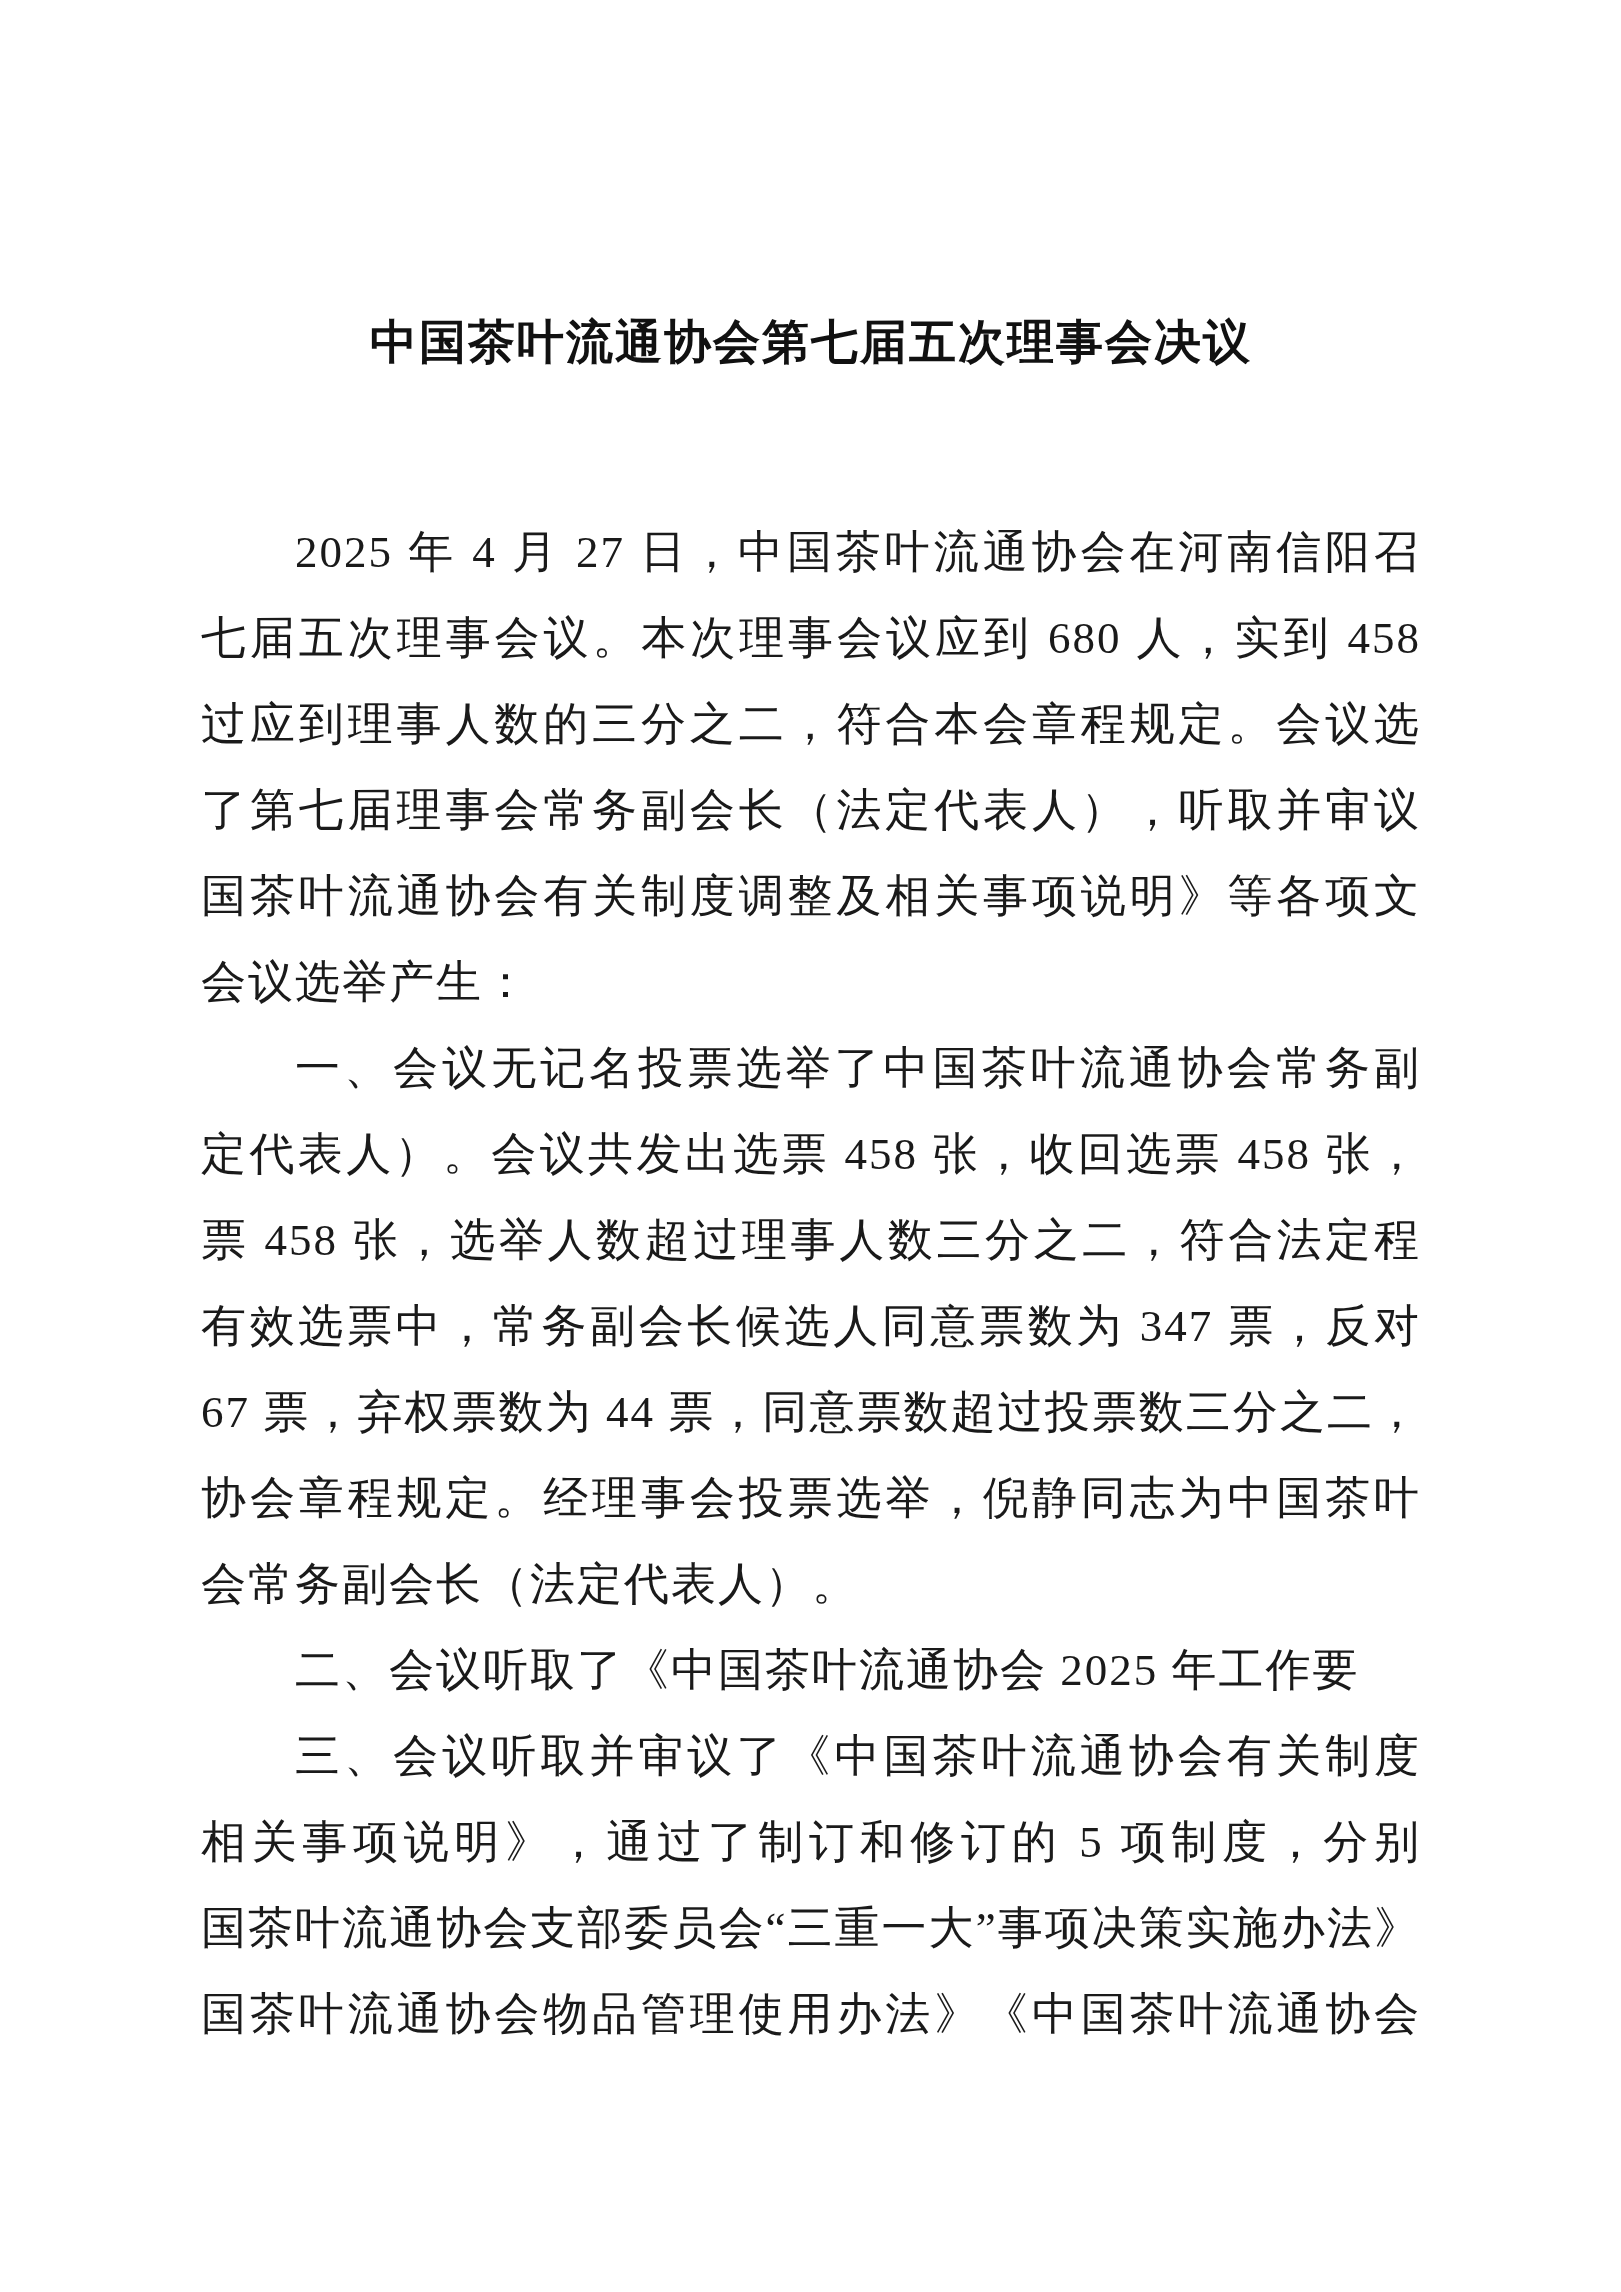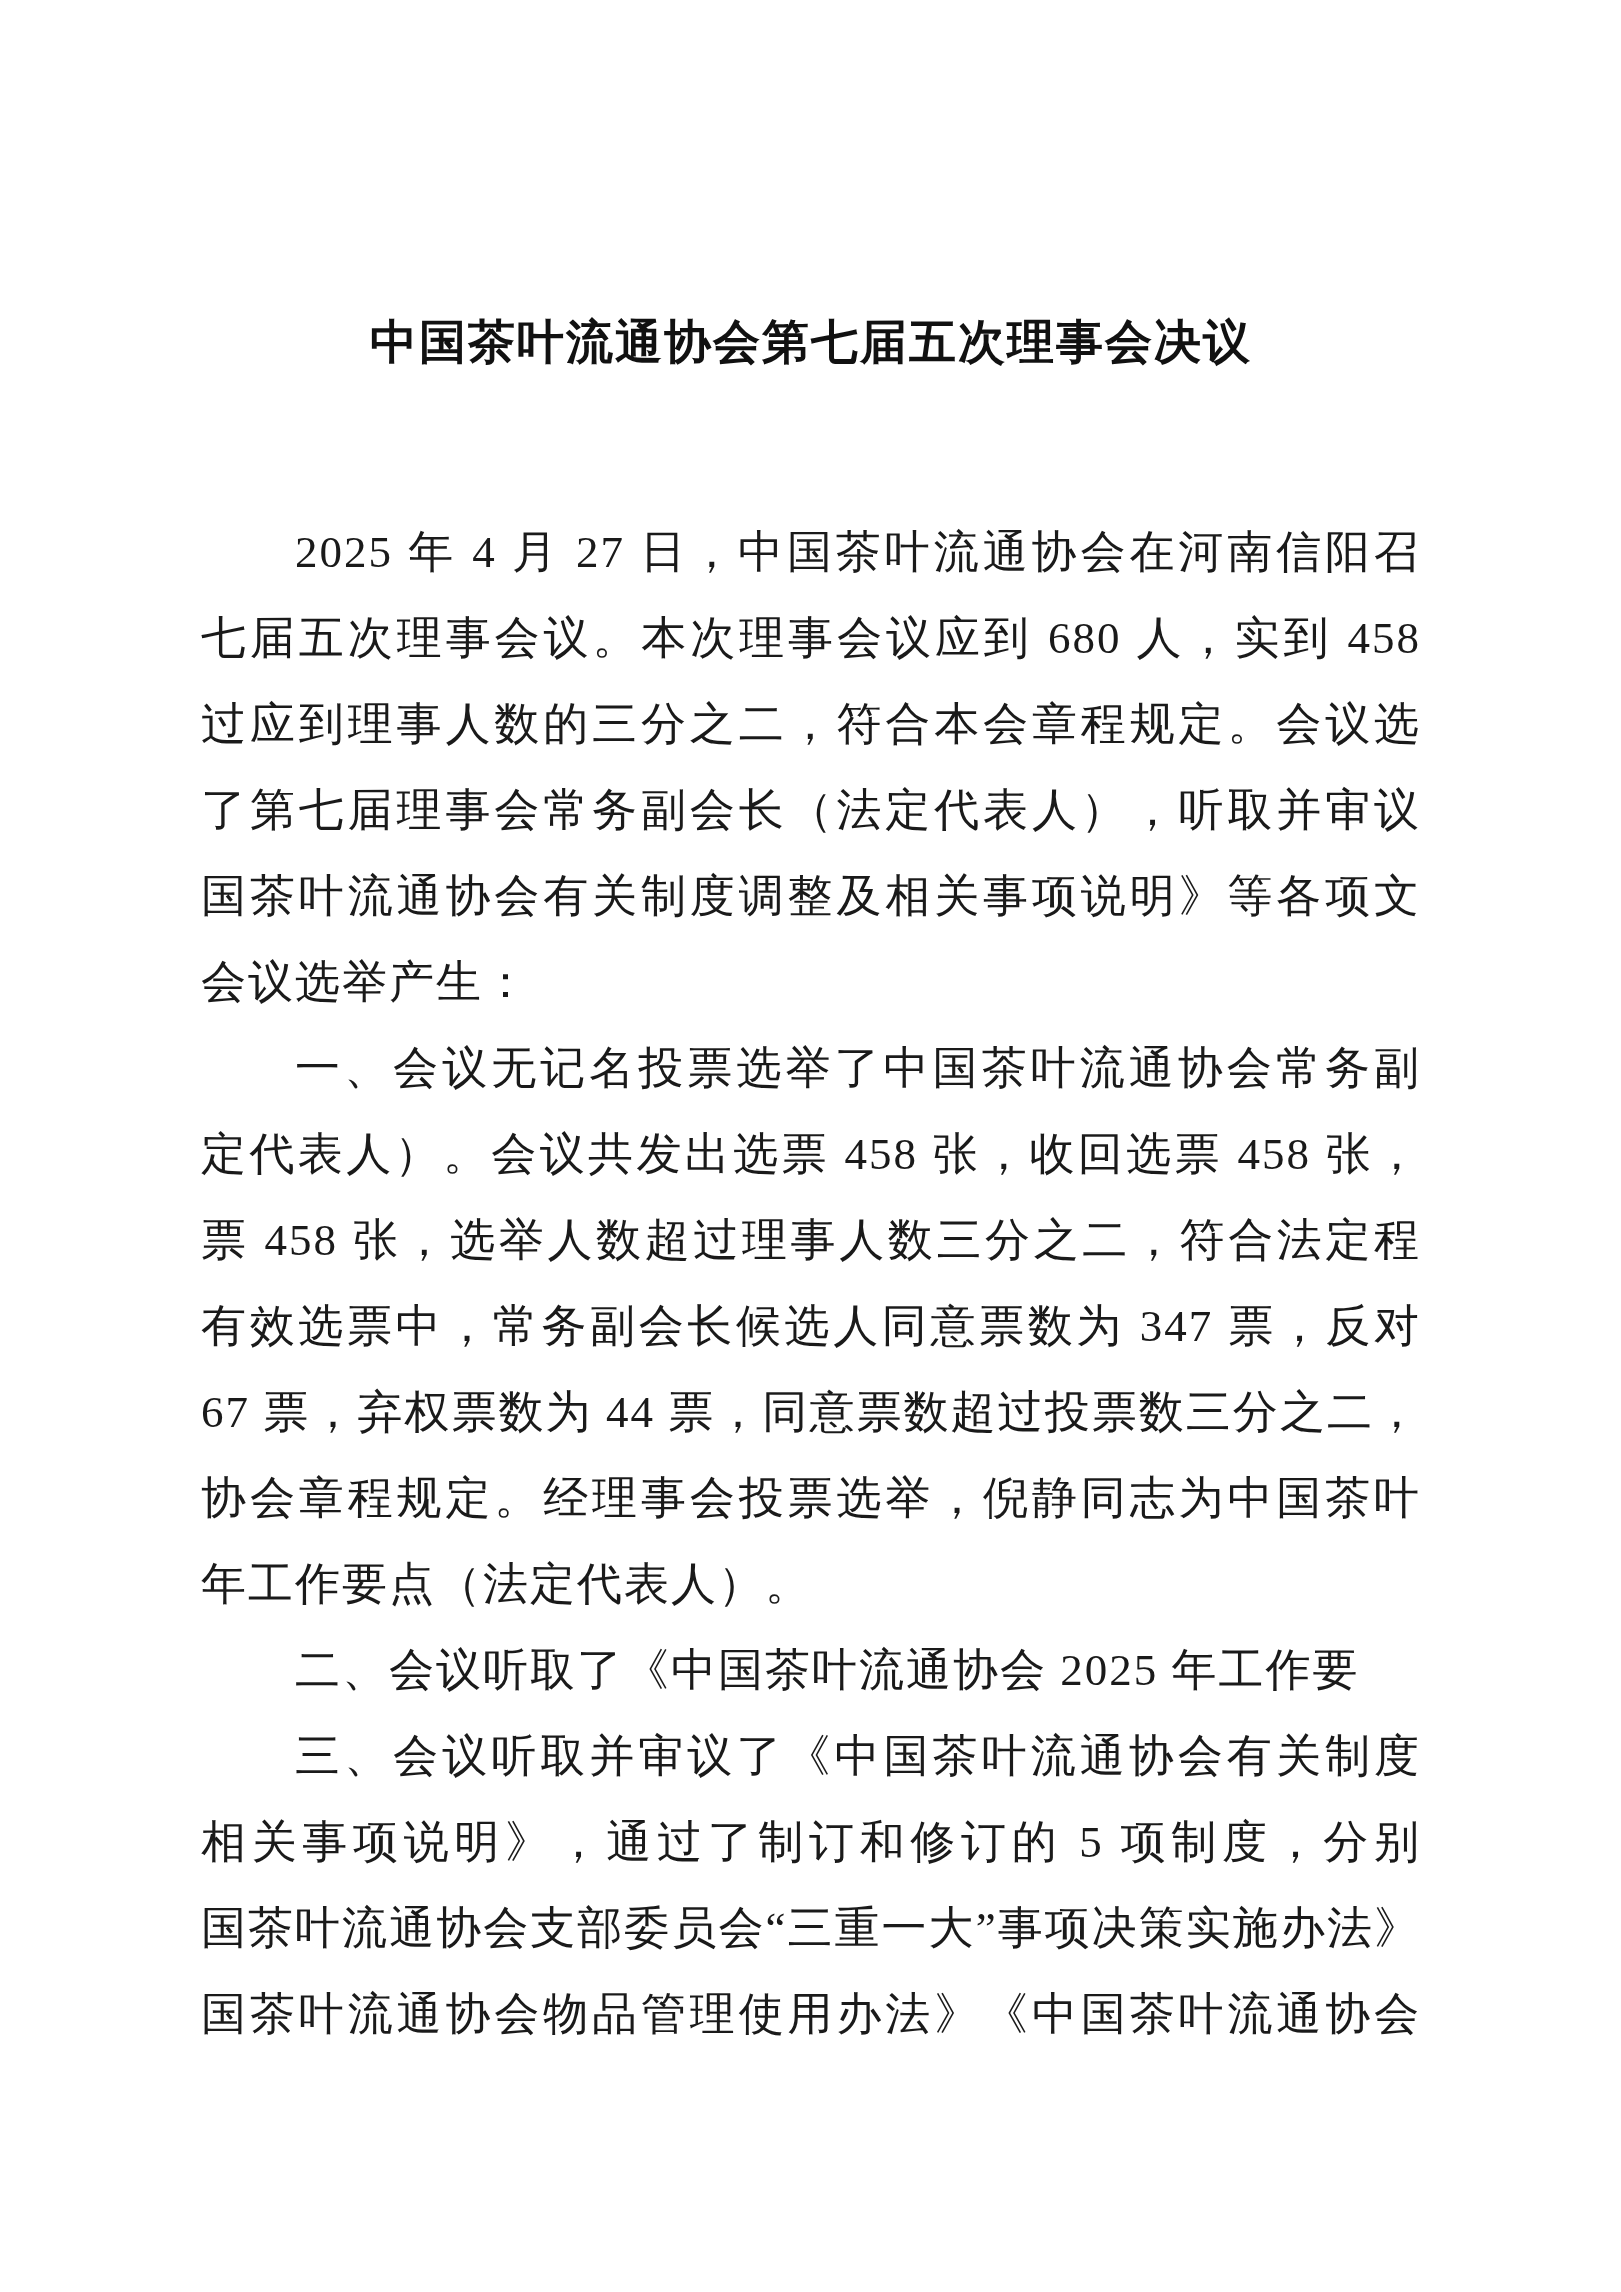--- a/index.html
+++ b/index.html
@@ -74,21 +74,21 @@
         <div class="line fill">国茶叶流通协会有关制度调整及相关事项说明》等各项文件，形</div>
         <div class="line">会议选举产生：</div>
       </div>
       <div class="paragraph">
         <div class="line fill indent">一、会议无记名投票选举了中国茶叶流通协会常务副会长（法</div>
         <div class="line fill">定代表人）。会议共发出选票 458 张，收回选票 458 张，有效选</div>
         <div class="line fill">票 458 张，选举人数超过理事人数三分之二，符合法定程序。在</div>
         <div class="line fill">有效选票中，常务副会长候选人同意票数为 347 票，反对票数为</div>
         <div class="line fill">67 票，弃权票数为 44 票，同意票数超过投票数三分之二，符合</div>
         <div class="line fill">协会章程规定。经理事会投票选举，倪静同志为中国茶叶流通协</div>
-        <div class="line">年工作要点（法定代表人）。</div>
+        <div class="line">会常务副会长（法定代表人）。</div>
       </div>
       <div class="paragraph">
         <div class="line indent">二、会议听取了《中国茶叶流通协会 2025 年工作要点》。</div>
       </div>
       <div class="paragraph">
         <div class="line fill indent">三、会议听取并审议了《中国茶叶流通协会有关制度调整及</div>
         <div class="line fill">相关事项说明》，通过了制订和修订的 5 项制度，分别为：《中</div>
         <div class="line fill">国茶叶流通协会支部委员会“三重一大”事项决策实施办法》《中</div>
         <div class="line fill">国茶叶流通协会物品管理使用办法》《中国茶叶流通协会会议纪</div>
       </div>

